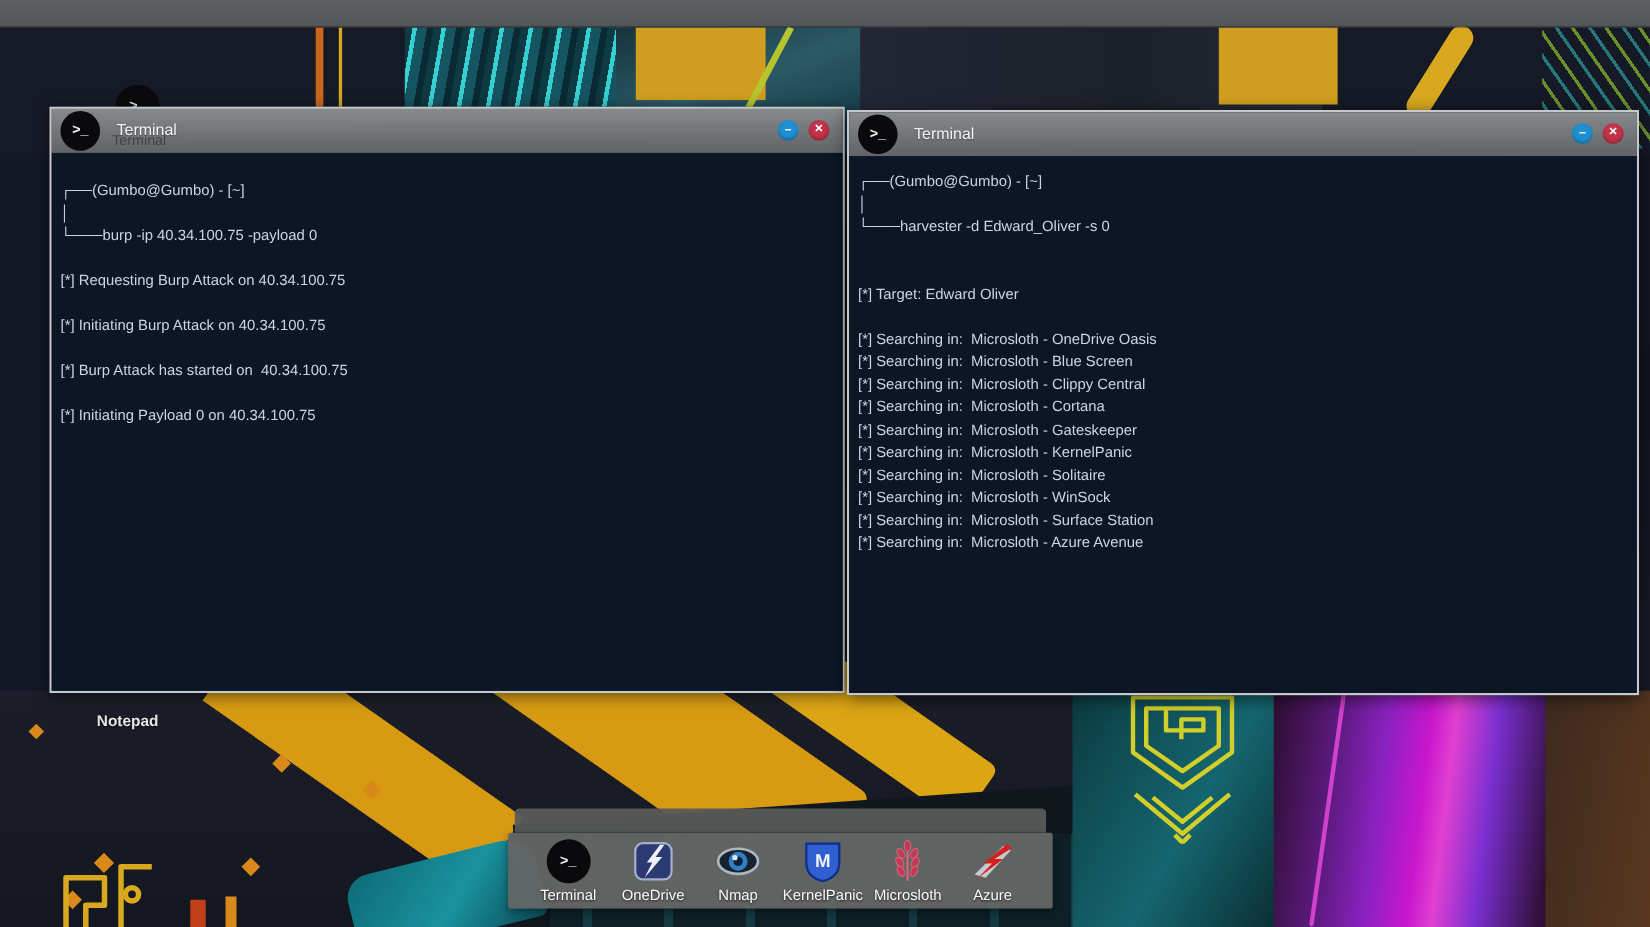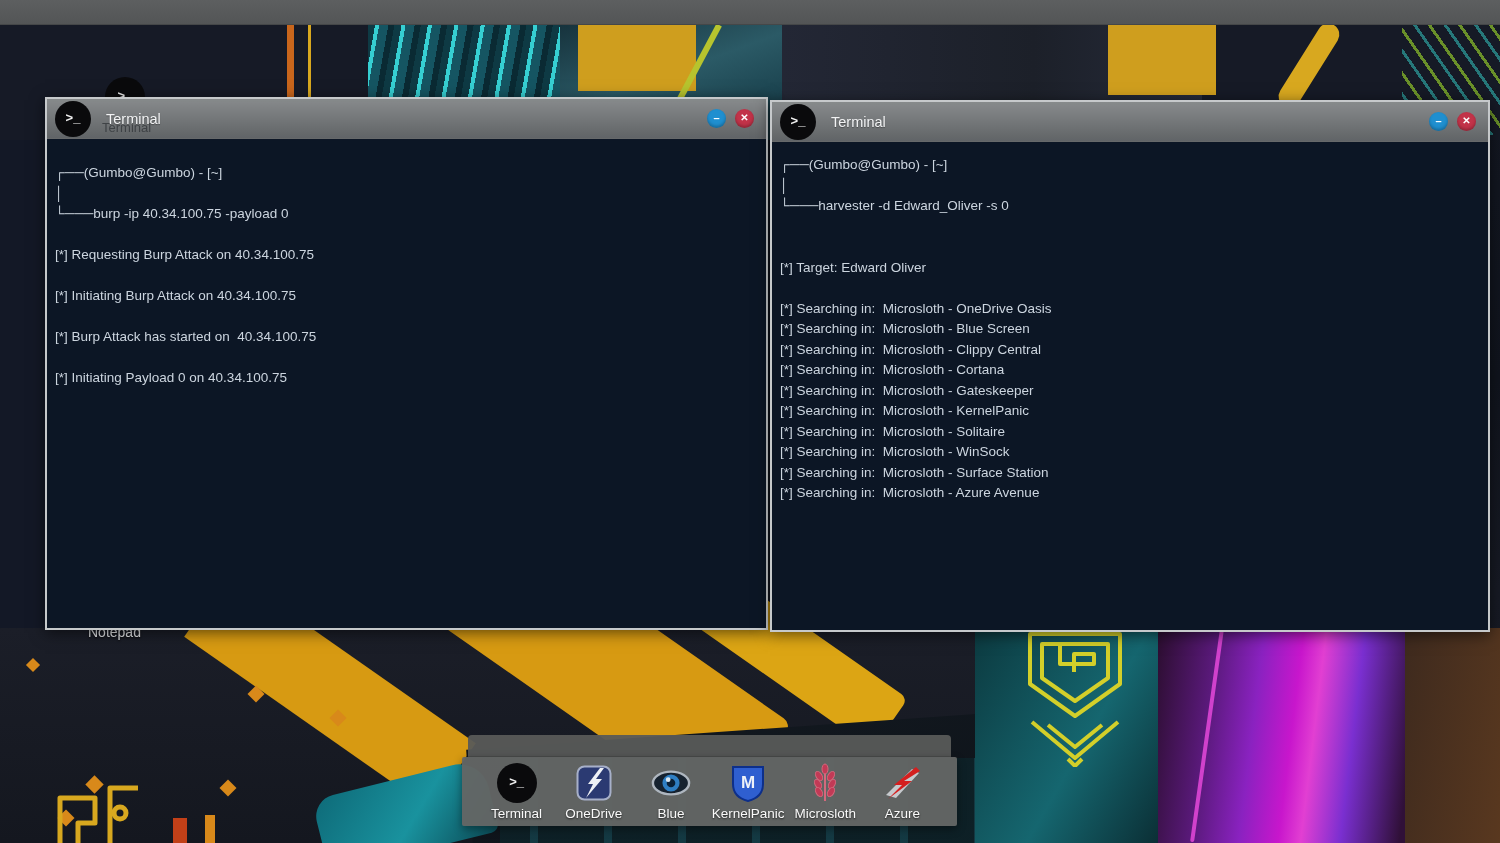--- a/index.html
+++ b/index.html
@@ -59,22 +59,22 @@
   .d6 { left:60px; top:812px; width:12px; height:12px; }
 
   
   .top-panel { position:absolute; left:0; top:0; width:1500px; height:25px;
     background:linear-gradient(180deg,#5d5f60,#535556); border-bottom:1px solid #454748; z-index:4; }
 
   
   .shortcut-terminal { position:absolute; left:95px; top:77px; width:60px; z-index:1; text-align:center; }
   .shortcut-circle { width:40px; height:40px; border-radius:50%; background:#0a0a0c; margin:0 auto;
     color:#eee; font-weight:bold; font-size:13px; line-height:38px; }
-  .notepad-label { position:absolute; left:88px; top:624px; z-index:1; color:#e4e6e8; font-size:14px;
-    text-shadow:0 1px 2px rgba(0,0,0,.8); }
+  .notepad-label { position:absolute; left:88px; top:647px; z-index:1; color:#e4e6e8; font-size:14px;
+    text-shadow:0 1px 2px rgba(0,0,0,.8);font-weight:bold; }
 
   
   .window { position:absolute; z-index:2; border:2px solid #c6c9cb; background:#0c1625;
     box-shadow:0 3px 14px rgba(0,0,0,.55); }
   .win-left { left:45px; top:97px; width:723px; height:533px; }
   .win-right { left:770px; top:100px; width:720px; height:532px; }
   .titlebar { position:relative; height:40px; display:flex; align-items:center;
     background:linear-gradient(180deg,rgba(152,154,154,.88),rgba(111,114,114,.85));
     border-bottom:1px solid rgba(70,72,73,.5); }
   .app-circle { width:36px; height:36px; border-radius:50%; background:#0a0a0c; margin-left:8px;
@@ -250,21 +250,21 @@
 
       <div class="dock-item">
         <div class="dock-icon">
           <svg width="42" height="30" viewBox="0 0 42 30">
             <ellipse cx="21" cy="15" rx="19" ry="12" fill="#16222f" stroke="#aeb6bf" stroke-width="2.5"></ellipse>
             <circle cx="21" cy="15" r="9" fill="#2f7fc4"></circle>
             <circle cx="21" cy="15" r="4.5" fill="#0a2138"></circle>
             <circle cx="18" cy="11.5" r="2.5" fill="#dce8f2"></circle>
           </svg>
         </div>
-        <span class="dock-label">Blue</span>
+        <span class="dock-label">Nmap</span>
       </div>
 
       <div class="dock-item">
         <div class="dock-icon">
           <svg width="34" height="38" viewBox="0 0 34 38">
             <path d="M2 3 H32 V20 C32 30 25 35 17 37 C9 35 2 30 2 20 Z" fill="#2f5fd0" stroke="#0d2f8a" stroke-width="2"></path>
             <text x="17" y="24" font-size="17" font-weight="bold" fill="#eef2f8" text-anchor="middle" font-family="'Liberation Sans',sans-serif">M</text>
           </svg>
         </div>
         <span class="dock-label">KernelPanic</span>

